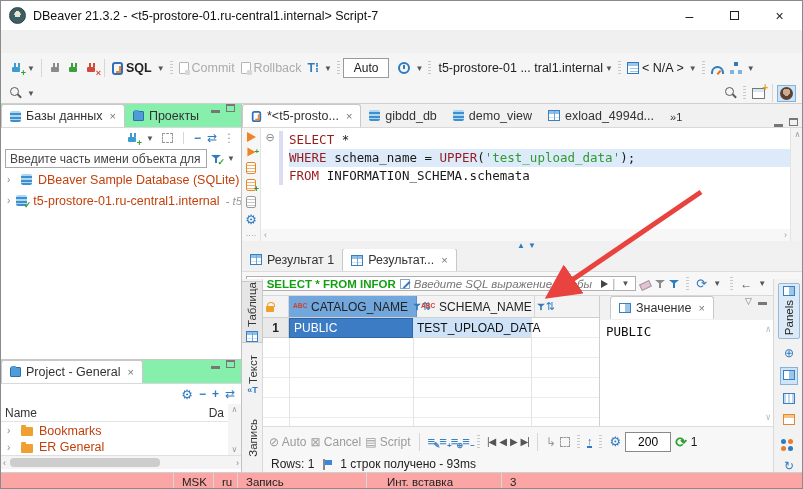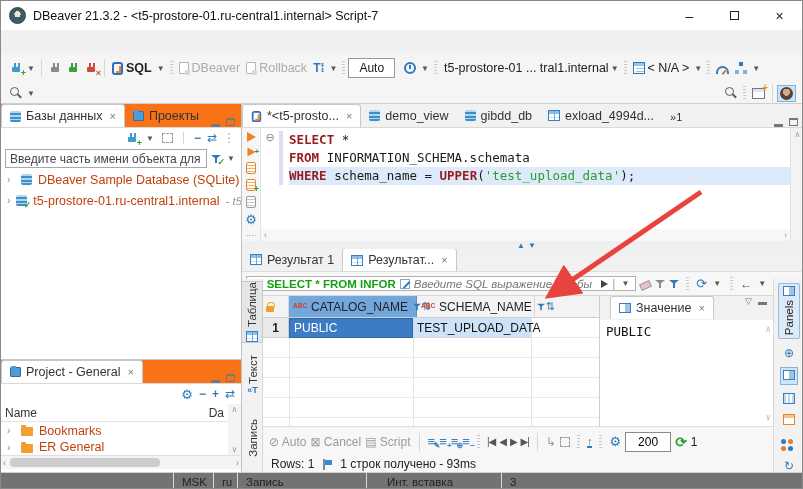--- a/index.html
+++ b/index.html
@@ -54,21 +54,21 @@
   .hier::after{content:"";position:absolute;bottom:0;left:0;width:4px;height:4px;background:#7fb3e0;box-shadow:8px 0 0 #7fb3e0}
   .mag{width:12px;height:12px}
   .mag::before{content:"";position:absolute;left:0;top:0;width:7px;height:7px;border:1.5px solid #5a5a5a;border-radius:50%}
   .mag::after{content:"";position:absolute;left:7px;top:8px;width:5px;height:1.5px;background:#5a5a5a;transform:rotate(45deg)}
   .persp{width:13px;height:11px;border:1px solid #777;background:linear-gradient(180deg,#d8e6f2 0 3px,#fff 3px)}
   .persp::after{content:"+";position:absolute;right:-4px;top:-7px;color:#e8a020;font-size:10px;font-weight:bold}
   .avatarbox{background:#cce4f8;border:1px solid #86b2da;padding:1px 2px;display:flex}
   .avatar{width:13px;height:13px;border-radius:50%;background:radial-gradient(circle at 50% 40%,#cdaa8c 0 34%,#5c4236 36%)}
   
   .leftcol{left:0;top:103px;width:241px;height:368px;background:#fff;border-right:1px solid #c2c2c2}
-  .viewtabs{height:24px;background:#f97316;display:flex;align-items:flex-end;border-bottom:1px solid #d9d9d9}
+  .viewtabs{height:24px;background:#86efac;display:flex;align-items:flex-start;border-bottom:1px solid #d9d9d9}
   .vtab-h{display:flex;align-items:center;gap:5px;height:23px;padding:0 8px;font-size:12.5px;color:#333}
   .vtab-h.act{background:#fff;border:1px solid #c8c8c8;border-bottom:none;border-radius:3px 3px 0 0}
   .closex{color:#777;font-size:11px;margin-left:2px}
   .minmax{margin-left:auto;display:flex;gap:6px;padding-right:6px;color:#666}
   .mrect{width:9px;height:3px;background:#777;margin-top:6px}
   .xrect{width:9px;height:8px;border:1px solid #777;border-top-width:2px}
   .db{width:11px;height:11px;border-radius:2px;background:linear-gradient(180deg,#aed7f0 0 2px,#3f8fce 2px 4px,#aed7f0 4px 6px,#3f8fce 6px 8px,#aed7f0 8px 9px,#3f8fce 9px)}
   .db.chk::after{content:"✓";position:absolute;right:-4px;bottom:-4px;color:#2ea02e;font-size:9px;font-weight:bold}
   .folder{width:12px;height:9px;background:#58a6dd;border-radius:1px;margin-top:2px}
   .folder::before{content:"";position:absolute;top:-2px;left:0;width:5px;height:2px;background:inherit;border-radius:1px 1px 0 0}
@@ -97,21 +97,21 @@
   .editor{position:relative;height:113px;background:#fff;display:flex}
   .edstrip{width:19px;background:#f6f6f6;border-right:1px solid #e3e3e3;display:flex;flex-direction:column;align-items:center;gap:5px;padding-top:4px}
   .play{width:0;height:0;border-left:9px solid #ef8323;border-top:5px solid transparent;border-bottom:5px solid transparent}
   .script{width:10px;height:12px;border:1px solid #e0882d;border-radius:2px;background:repeating-linear-gradient(180deg,#fff 0 2px,#f0b070 2px 3px)}
   .script.gr{border-color:#9a9a9a;background:repeating-linear-gradient(180deg,#fff 0 2px,#c8c8c8 2px 3px)}
   .gutter{width:18px;background:#fff;color:#888;font-size:11px;padding-top:3px;text-align:center}
   .codearea{position:relative;flex:1;font-family:"DejaVu Sans Mono","Liberation Mono",monospace;font-size:12.5px;line-height:18px;padding:3px 0 0 10px}
   .changebar{position:absolute;left:0;top:3px;width:4px;height:54px;background:#dcdcf2}
   .codeline{white-space:pre}
   .codeline.cur{background:#ddeafa}
-  .kw{color:#971c1c;font-weight:bold}
+  .kw{color:#971c1c;font-weight:normal}
   .str{color:#2e9b2e}
   .edscroll{width:14px;background:#f3f3f3;border-left:1px solid #e3e3e3;color:#999;font-size:8px;text-align:center;padding-top:2px}
   .edhscroll{position:absolute;left:19px;right:14px;bottom:0;height:12px;background:#f7f7f7;display:flex;justify-content:space-between;align-items:center;padding:0 3px;color:#999;font-size:9px}
   .sash{height:8px;background:#f0f0f0;position:relative}
   .sasharrows{position:absolute;left:275px;top:0;color:#2f7bbf;font-size:8px;letter-spacing:3px}
   .restabs{height:23px;background:#f1f1f1;display:flex;align-items:flex-end;border-bottom:1px solid #dcdcdc}
   .gridic{width:12px;height:11px;border:1px solid #3a7fc1;background:linear-gradient(90deg,transparent 0 5px,#6fa7d8 5px 6px,transparent 6px 11px),linear-gradient(180deg,#8fc0e8 0 3px,transparent 3px 6px,#d0e4f4 6px 7px,transparent 7px),#fff}
   
   .filterbar{height:24px;display:flex;align-items:center;background:#f7f7f7;border-bottom:1px solid #d8d8d8;padding:0 4px;gap:4px}
   .fbox{height:15px;flex:1;background:#fff;border:1px solid #b0b0b0;display:flex;align-items:center;padding:0 4px;gap:4px;overflow:hidden}
@@ -163,21 +163,21 @@
   .rowsic{font-size:13px;color:#3a7fc1;line-height:1;position:relative}
   .rowsic .badge2{position:absolute;right:-5px;bottom:-2px;font-size:8px;font-weight:bold;color:#3a7fc1}
   .navic{color:#555;font-size:10px;letter-spacing:-1px}
   .pgsize{width:46px;height:20px;border:1px solid #8a8a8a;text-align:center;font-size:12px;font-family:"Liberation Sans",sans-serif}
   .resstatus{display:flex;align-items:center;gap:8px;height:16px;background:#f7f7f7;padding:0 8px;font-size:12px;color:#222}
   .flag{width:10px;height:11px}
   .flag::before{content:"";position:absolute;left:1px;top:0;width:2px;height:11px;background:#888}
   .flag::after{content:"";position:absolute;left:3px;top:1px;width:7px;height:5px;background:#3a86d8}
   .uparrow{color:#2f7bbf;font-weight:bold;border-bottom:2px solid #2f7bbf;line-height:10px;font-size:11px}
   
-  .statusbar{left:0;top:471px;width:100%;height:18px;background:#737373;border-top:1px solid #cfcfcf;font-size:11.5px;color:#222}
+  .statusbar{left:0;top:471px;width:100%;height:18px;background:#fca5a5;border-top:1px solid #cfcfcf;font-size:11.5px;color:#222}
   .sbseg{position:absolute;top:0;height:100%;display:flex;align-items:center;padding:0 8px;border-left:1px solid #d8d8d8}
   
   .overlay{left:0;top:0;width:803px;height:489px;pointer-events:none;z-index:60}
   .gear{color:#2f7bbf;font-size:13px;line-height:1}
 </style>
 </head>
 <body>
 
 <div id="app">
 
@@ -215,21 +215,21 @@
       </span>
     <span class="sep"></span>
     <span class="tbtn">
       <span class="ic sqlico"></span>
       <span class="tlabel" style="font-weight:bold">SQL</span>
     </span>
     <span class="caret">▼</span>
     <span class="dsep"></span>
     <span class="tbtn">
       <span class="ic docic"></span>
-      <span class="tlabel dis">DBeaver</span>
+      <span class="tlabel dis">Commit</span>
     </span>
     <span class="tbtn">
       <span class="ic docic"></span>
       <span class="tlabel dis">Rollback</span>
     </span>
     <span class="tbtn">
         <span class="tfil">T⁞</span>
       </span>
     <span class="caret">▼</span>
     <span class="dsep"></span>
@@ -379,25 +379,25 @@
   <div class="abs rightcol">
 
     <div class="edtabs">
       <div class="vtab-h act">
         <span class="ic sqlico" style="transform:scale(.85)"></span>
         <span>*&lt;t5-prosto...</span>
         <span class="closex">×</span>
       </div>
       <div class="vtab-h">
         <span class="ic db"></span>
-        <span>demo_view</span>
+        <span>gibdd_db</span>
       </div>
       <div class="vtab-h">
         <span class="ic db"></span>
-        <span>gibdd_db</span>
+        <span>demo_view</span>
       </div>
       <div class="vtab-h">
         <span class="ic gridic"></span>
         <span>exload_4994d...</span>
       </div>
       <span style="font-size:11px;color:#333;margin:0 0 4px 8px">»1</span>
       <div class="minmax">
         <span class="mrect"></span>
         <span class="xrect"></span>
       </div>
@@ -416,22 +416,22 @@
         <span class="ic script gr"></span>
         <span class="gear">⚙</span>
         <span class="gray" style="font-size:8px">····</span>
       </div>
       <div class="gutter">
         <span>⊖</span>
       </div>
       <div class="codearea">
         <span class="changebar"></span>
         <div class="codeline"><span class="kw">SELECT</span><span> *</span></div>
+        <div class="codeline cur"><span class="kw">WHERE</span><span> schema_name = </span><span class="kw">UPPER</span><span>(</span><span class="str">'test_upload_data'</span><span>);</span></div>
         <div class="codeline"><span class="kw">FROM</span><span> INFORMATION_SCHEMA.schemata</span></div>
-        <div class="codeline cur"><span class="kw">WHERE</span><span> schema_name = </span><span class="kw">UPPER</span><span>(</span><span class="str">'test_upload_data'</span><span>);</span></div>
       </div>
       <div class="edscroll">∧</div>
       <div class="edhscroll">
         <span>‹</span>
         <span>›</span>
       </div>
     </div>
 
     <div class="sash">
       <span class="sasharrows">▲▼</span>

